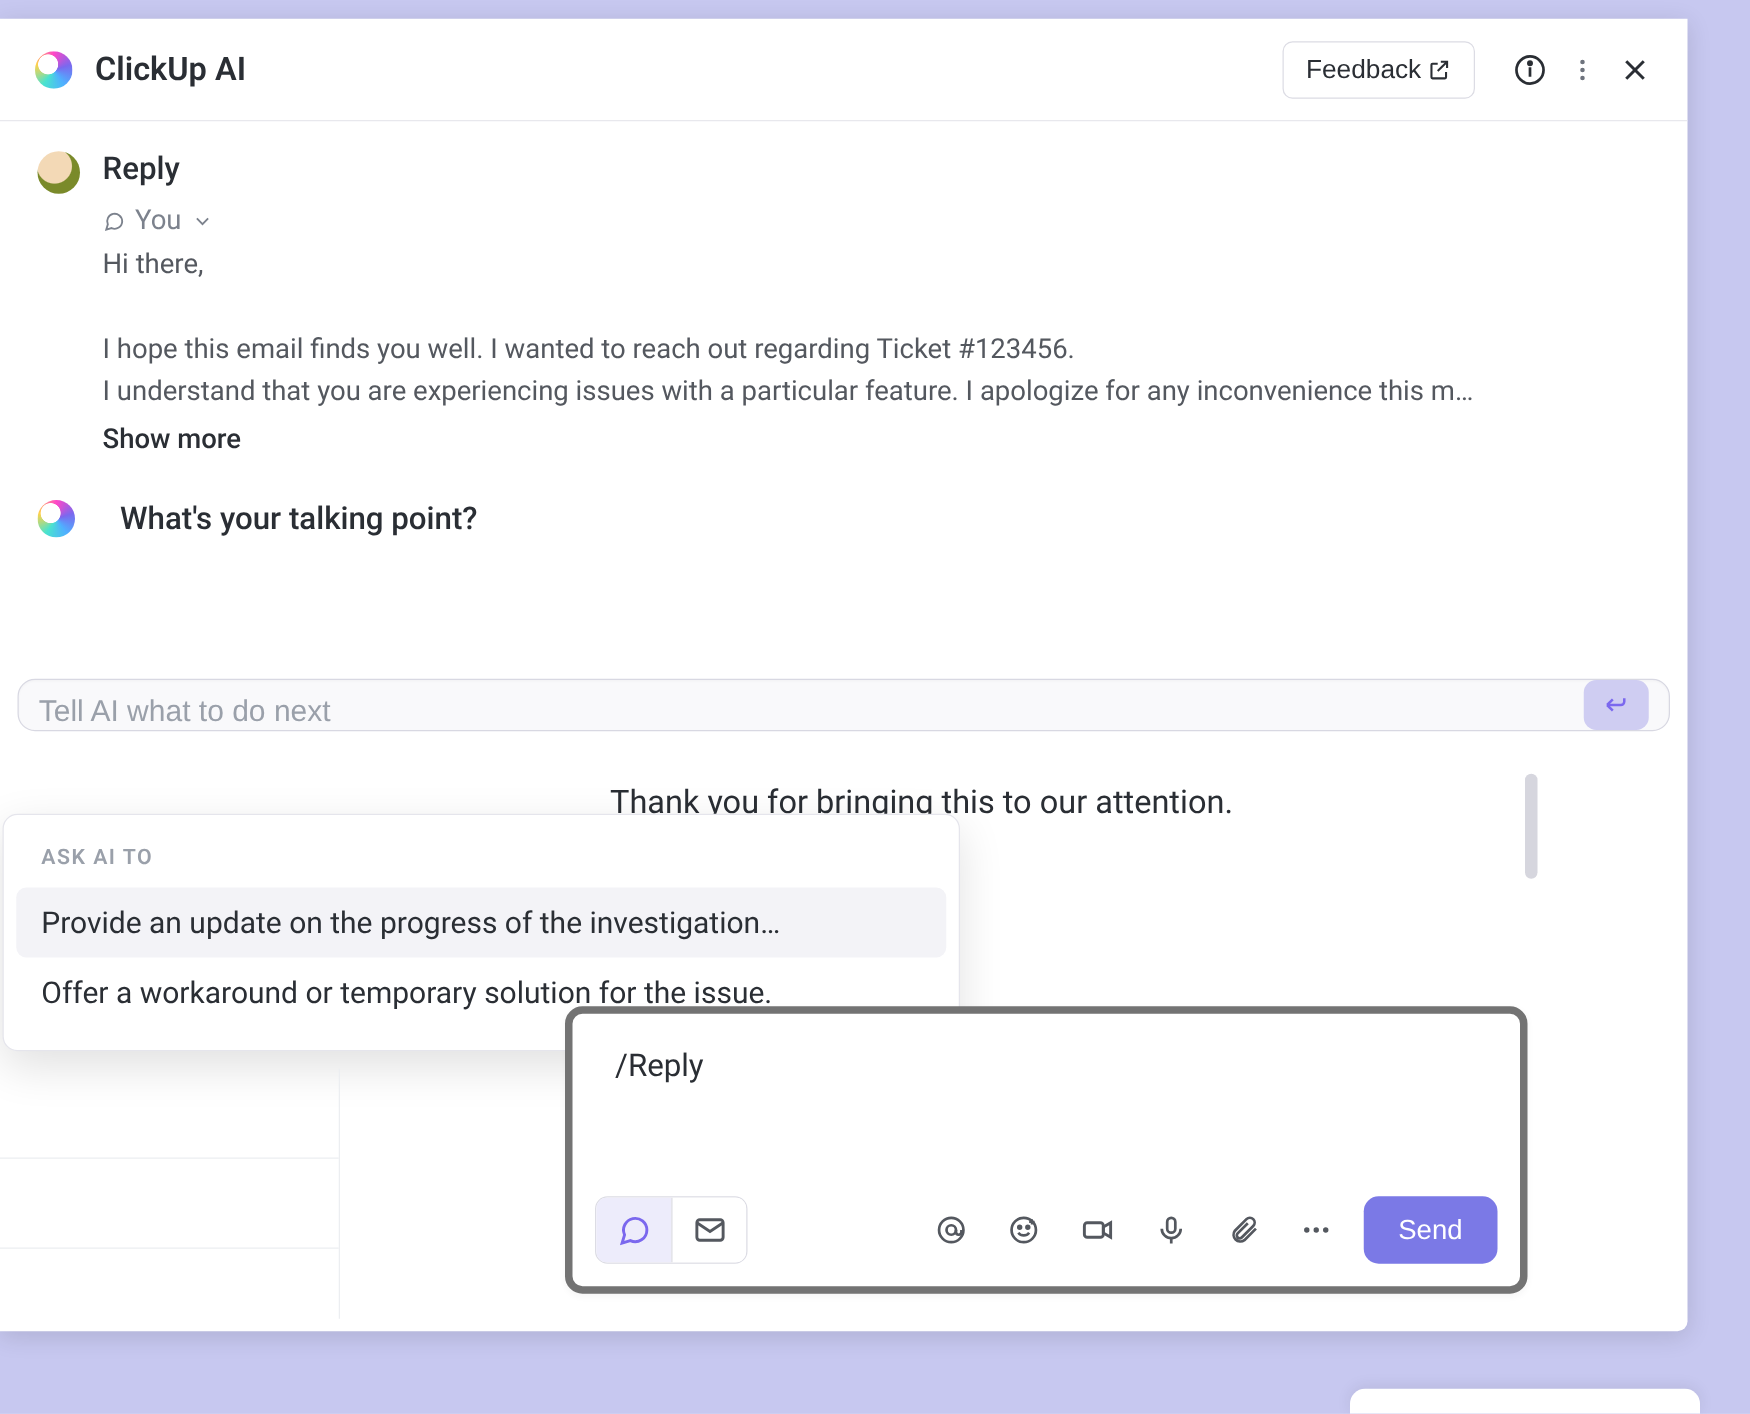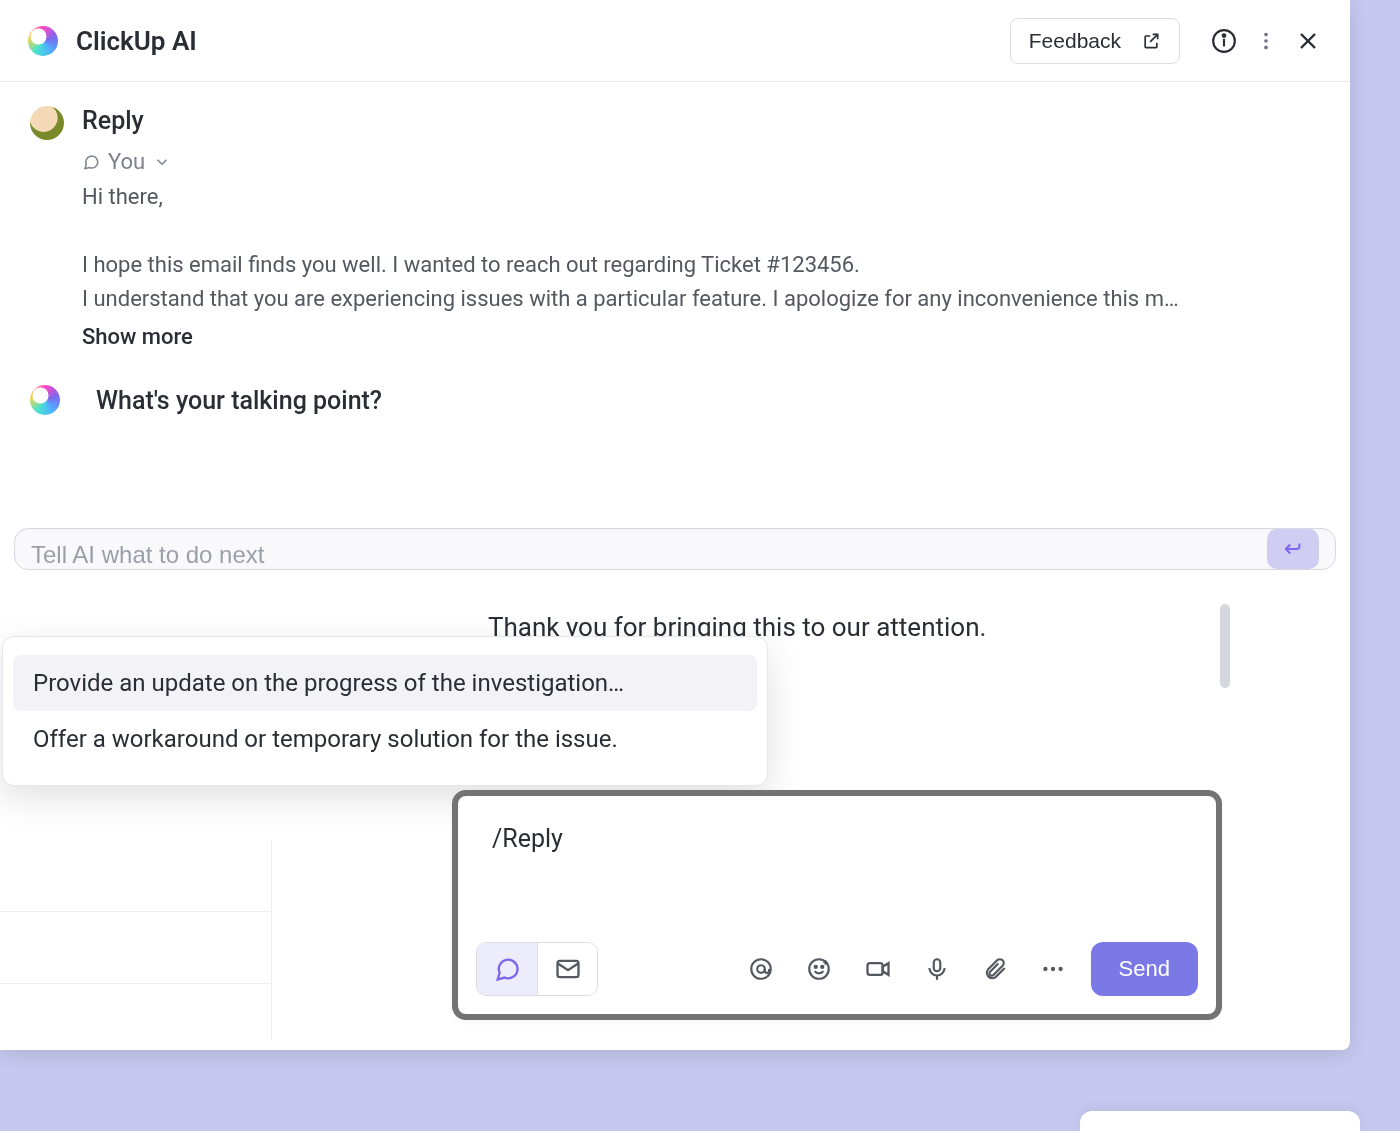--- a/index.html
+++ b/index.html
@@ -10,21 +10,21 @@
   overflow: hidden;
 }
 .outer {
   width: 1400px;
   height: 1131px;
   position: relative;
   background: #c7c8f0;
 }
 .panel {
   position: absolute;
-  left: 0; top: 0;
+  left: 0; top: 15px;
   width: 1350px;
   height: 1050px;
   background: #ffffff;
   border-radius: 0 0 8px 0;
   box-shadow: 0 4px 20px rgba(0,0,0,0.12);
   overflow: hidden;
 }
 
 .hdr {
   display: flex;
@@ -42,21 +42,21 @@
 }
 .hdr-title {
   font-size: 26px;
   font-weight: 600;
   color: #2a2e34;
 }
 .hdr-spacer { flex: 1; }
 .feedback-btn {
   display: inline-flex;
   align-items: center;
-  gap: 20px;
+  gap: 4px;
   border: 1px solid #dcdce4;
   background: #fff;
   border-radius: 8px;
   padding: 10px 18px;
   font-size: 21px;
   color: #2a2e34;
   cursor: pointer;
   margin-right: 16px;
 }
 .hdr-icon {
@@ -311,20 +311,21 @@
       <div class="submit-chip">
         <svg viewBox="0 0 24 24" fill="none" stroke-width="2.2">
             <path d="M4 12l5 5"></path>
             <path d="M4 12l5-5"></path>
             <path d="M4 12h12a3 3 0 0 0 3-3V6"></path>
           </svg>
       </div>
     </div>
 
     <div class="suggest">
+      <div class="suggest-label">ASK AI TO</div>
       <div class="suggest-item hover">Provide an update on the progress of the investigation…</div>
       <div class="suggest-item">Offer a workaround or temporary solution for the issue.</div>
     </div>
 
     <div class="faint-col">
       <div class="faint-row"></div>
       <div class="faint-row"></div>
     </div>
 
     <div class="lower-box">

